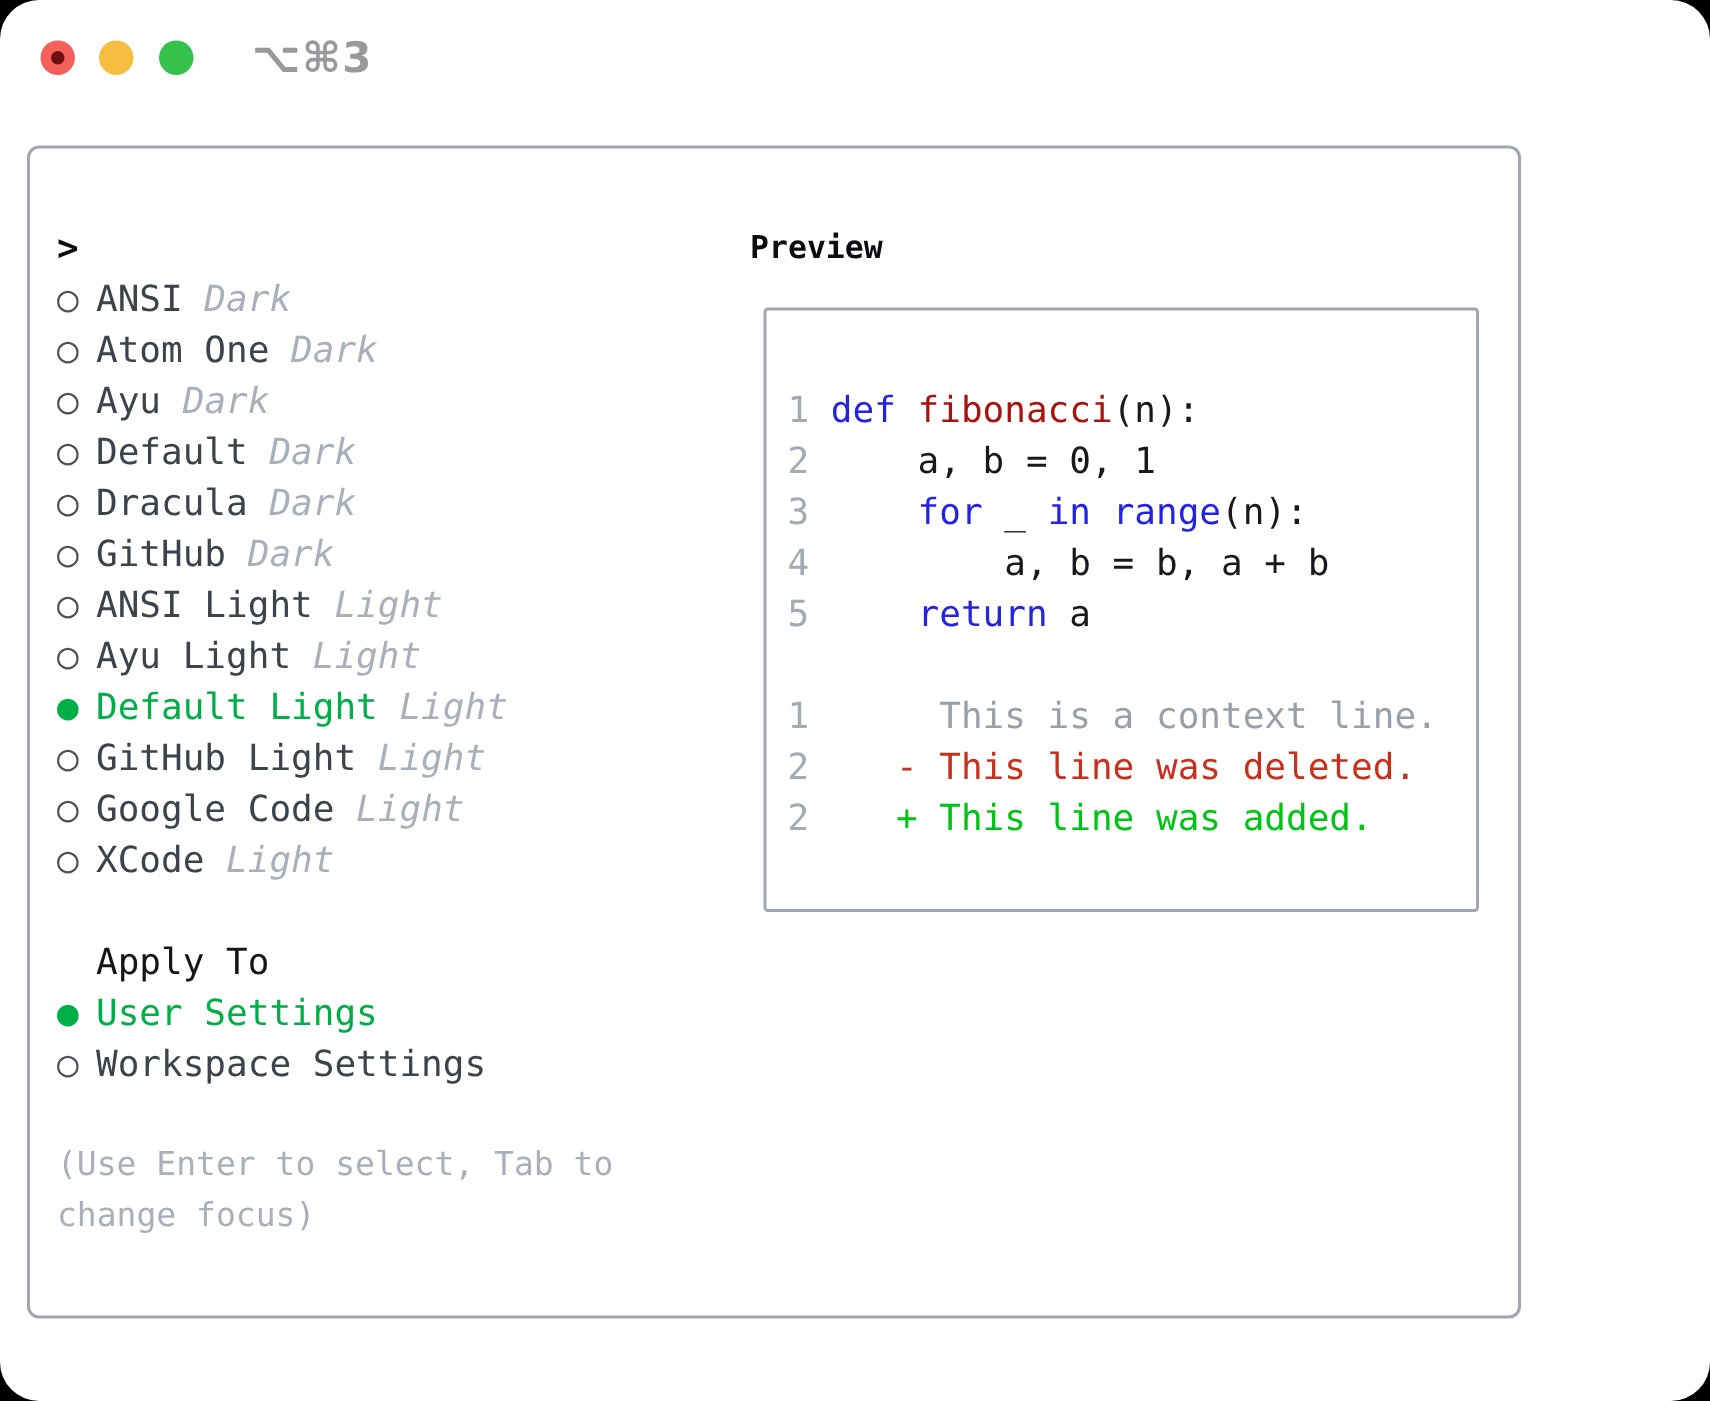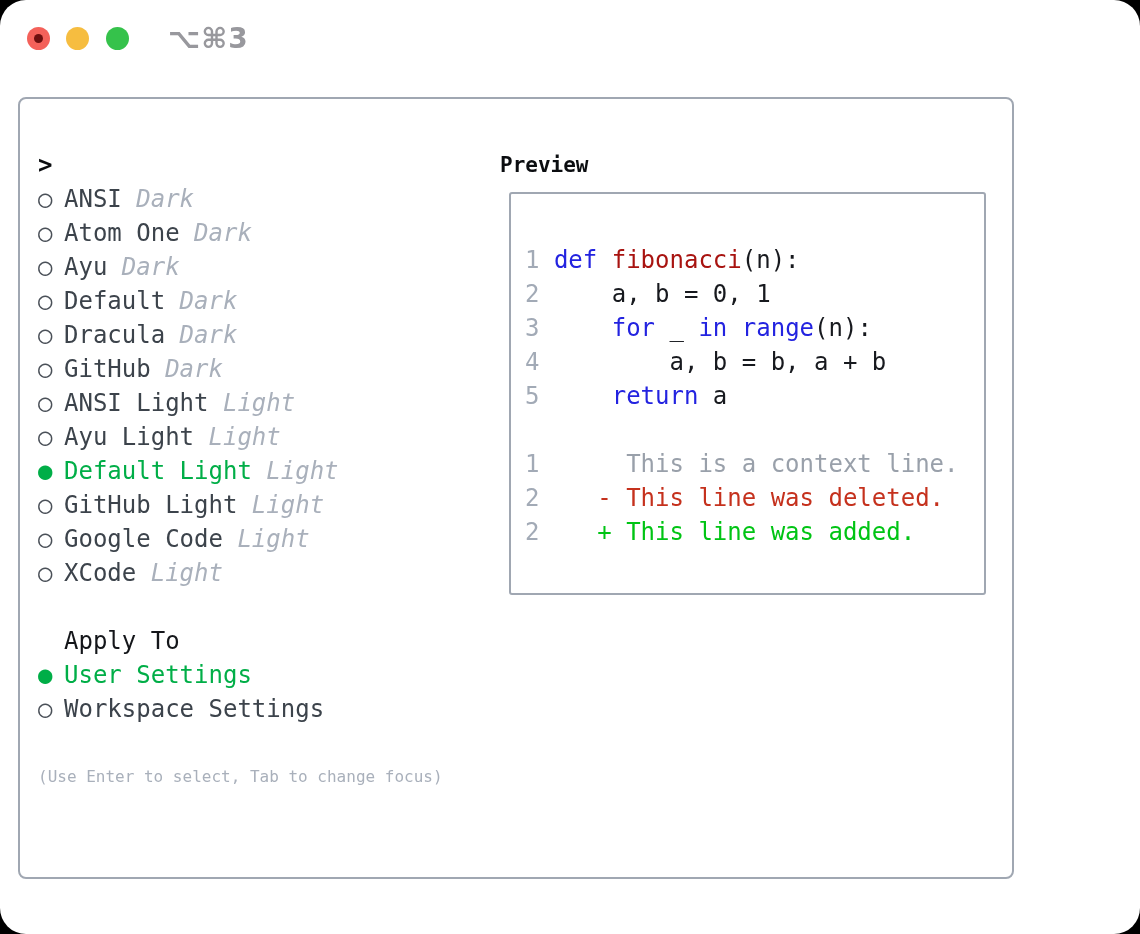--- a/index.html
+++ b/index.html
@@ -49,31 +49,31 @@
   }
   .marker { width: 26px; flex: 0 0 26px; color: #4a5058; }
   .hdr { font-weight: bold; color: #0b0d10; }
   .hdr .marker { color: #0b0d10; }
   .variant { color: var(--muted-gray); font-style: italic; }
   .row.selected .marker, .row.selected .name, .row.selected .label { color: var(--accent-green); }
   .apply-section { margin-top: 34px; }
   .apply-title { color: #14161a; }
   .help {
     margin-top: 34px; width: 412px;
-    font-size: 16px; line-height: 34px;
+    font-size: 22px; line-height: 34px;
     color: var(--muted-gray);
   }
   
   .right-col { position: absolute; left: 480px; top: 49px; }
   .preview-title {
     height: 34px; line-height: 34px;
     font-size: 21px; font-weight: bold; color: #0b0d10;
   }
   .code-box {
-    margin: 10px 0 0 9px;
+    margin: 23px 0 0 9px;
     width: 477px; height: 403px;
     border: 2px solid var(--panel-border);
     border-radius: 3px;
     background: #fff;
     padding: 49px 0 0 14px;
     overflow: hidden;
   }
   .code-line { height: 34px; line-height: 34px; font-size: 24px; white-space: pre; }
   .ln  { color: var(--line-number-gray); }
   .kw  { color: var(--keyword-blue); }

